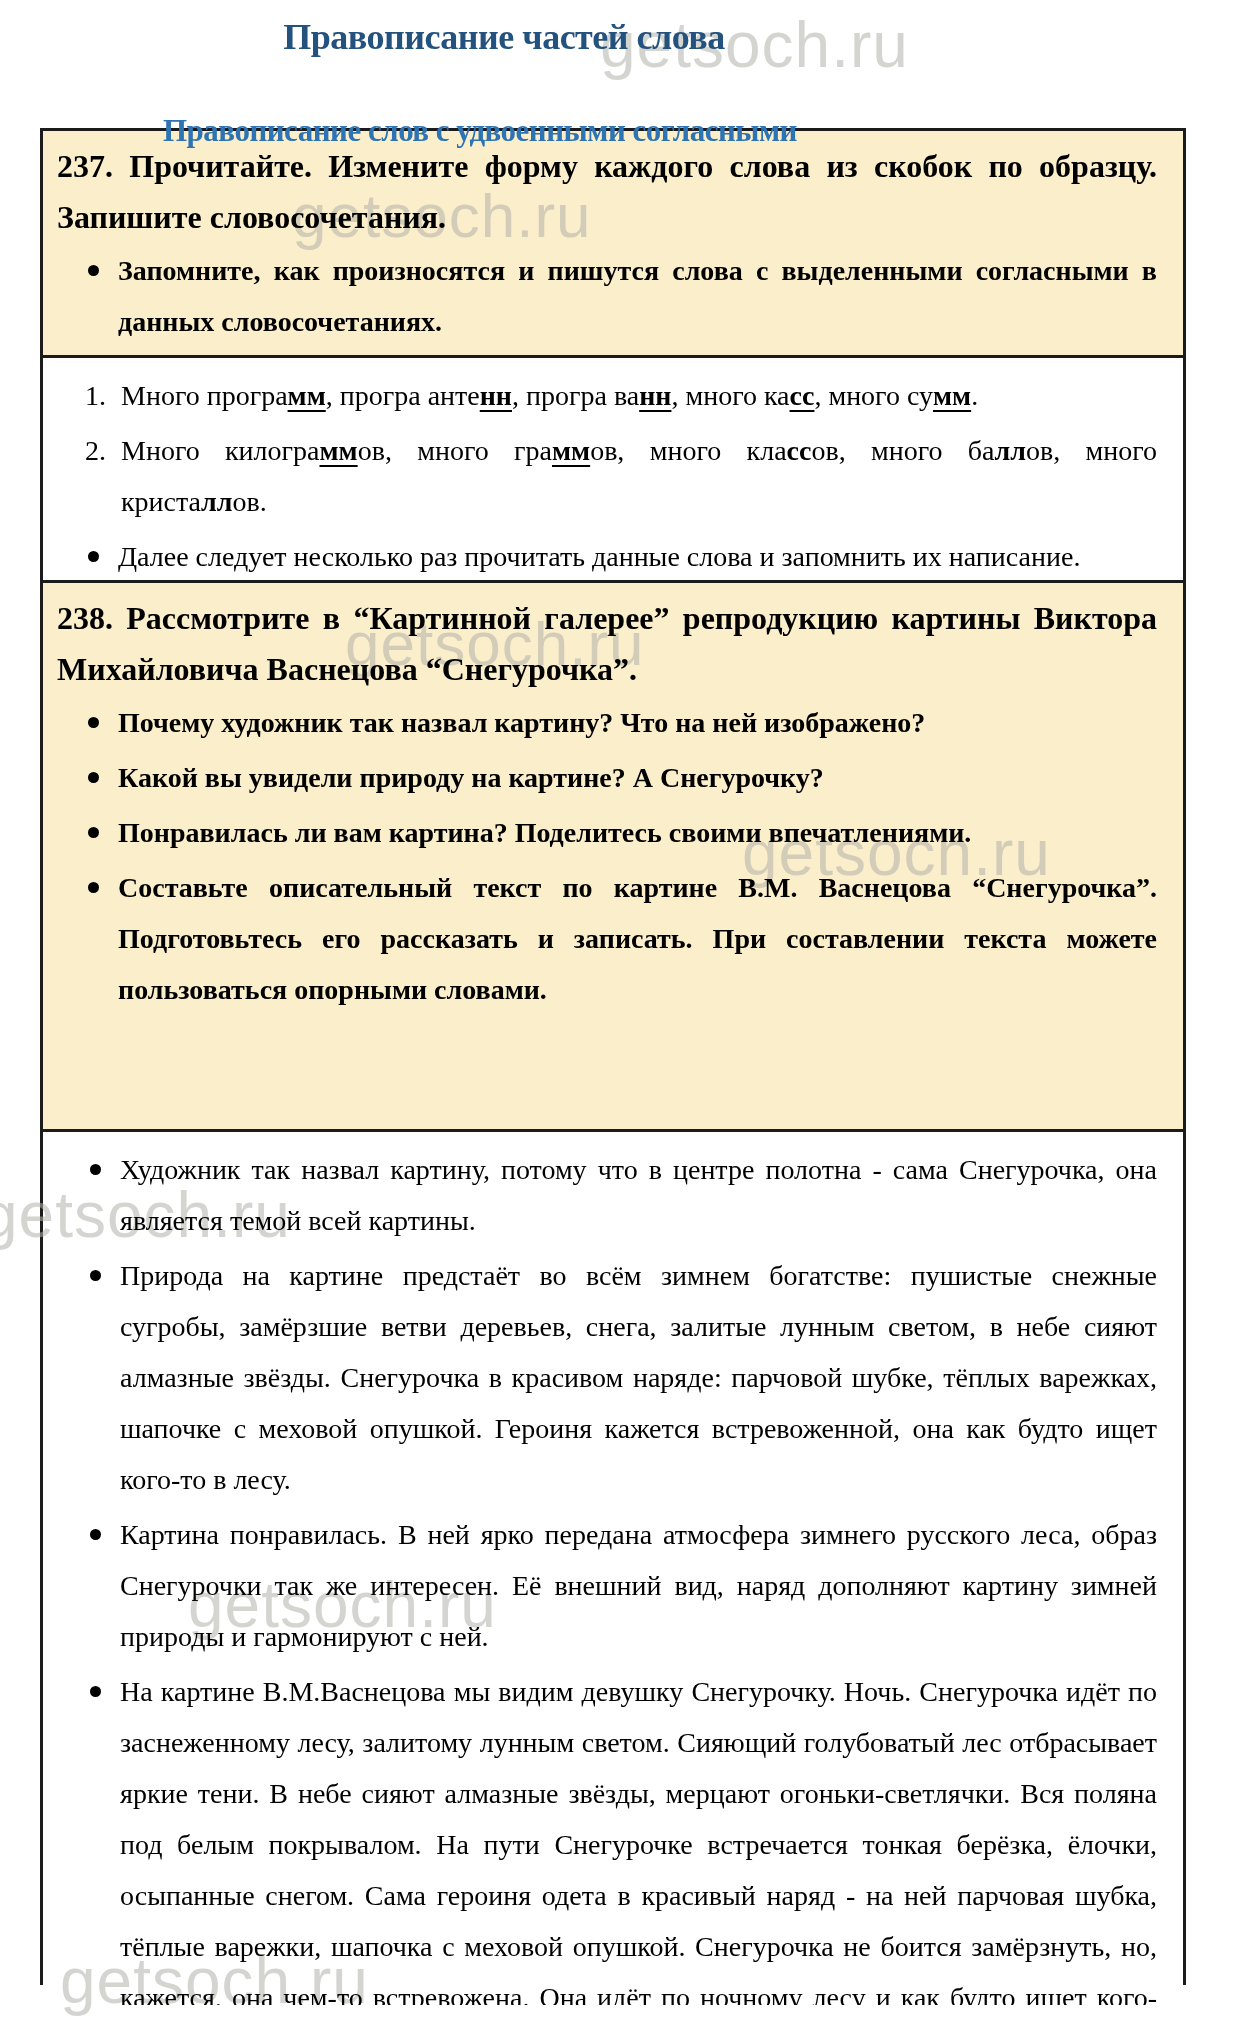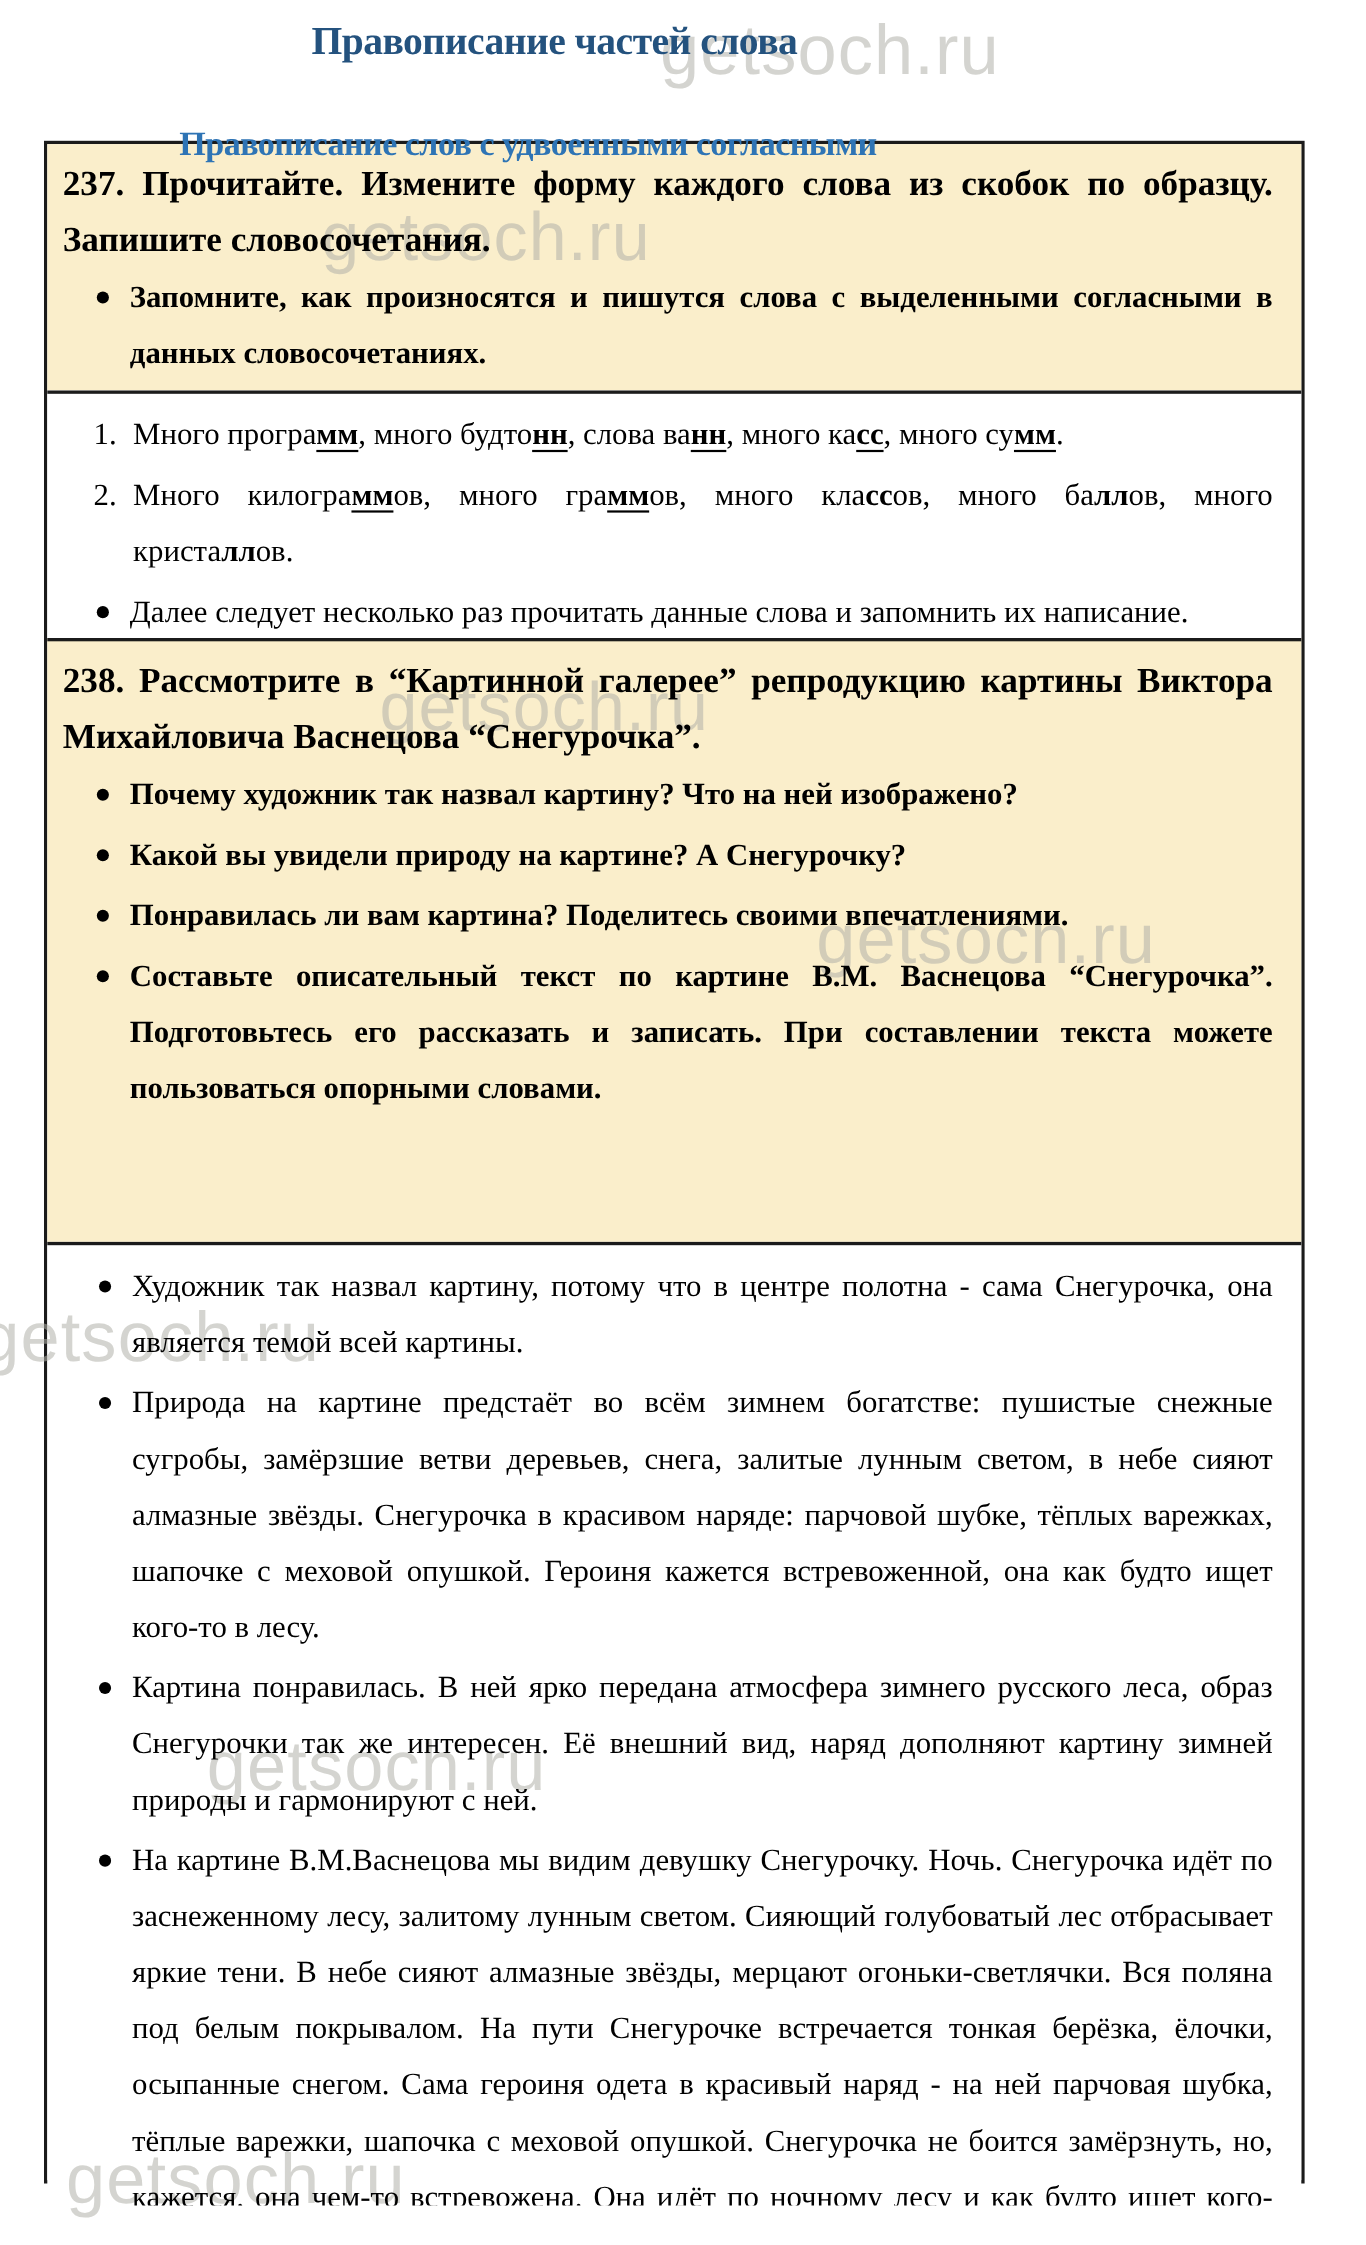--- a/index.html
+++ b/index.html
@@ -83,21 +83,21 @@
         <div class="li w-bold txt">
           <span class="dot"></span>
           <span class="litext">Запомните, как произносятся и пишутся слова с выделенными согласными в данных словосочетаниях.</span>
         </div>
       </div>
   </div>
 
   <div class="section sec-white sec-237-answer">
     <div class="li w-reg txt">
       <span class="num">1.</span>
-      <span class="litext"><span>Много програ</span><span class="seg-bu">мм</span><span>, много будто</span><span class="seg-bu">нн</span><span>, слова ва</span><span class="seg-bu">нн</span><span>, много ка</span><span class="seg-bu">сс</span><span>, много су</span><span class="seg-bu">мм</span><span>.</span></span>
+      <span class="litext"><span>Много програ</span><span class="seg-bu">мм</span><span>, програ анте</span><span class="seg-bu">нн</span><span>, програ ва</span><span class="seg-bu">нн</span><span>, много ка</span><span class="seg-bu">сс</span><span>, много су</span><span class="seg-bu">мм</span><span>.</span></span>
     </div>
     <div class="li w-reg txt">
       <span class="num">2.</span>
       <span class="litext"><span>Много килогра</span><span class="seg-bu">мм</span><span>ов, много гра</span><span class="seg-bu">мм</span><span>ов, много кла</span><span class="seg-b">сс</span><span>ов, много ба</span><span class="seg-b">лл</span><span>ов, много криста</span><span class="seg-b">лл</span><span>ов.</span></span>
     </div>
     <div>
         <div class="li w-reg txt">
           <span class="dot"></span>
           <span class="litext">Далее следует несколько раз прочитать данные слова и запомнить их написание.</span>
         </div>

